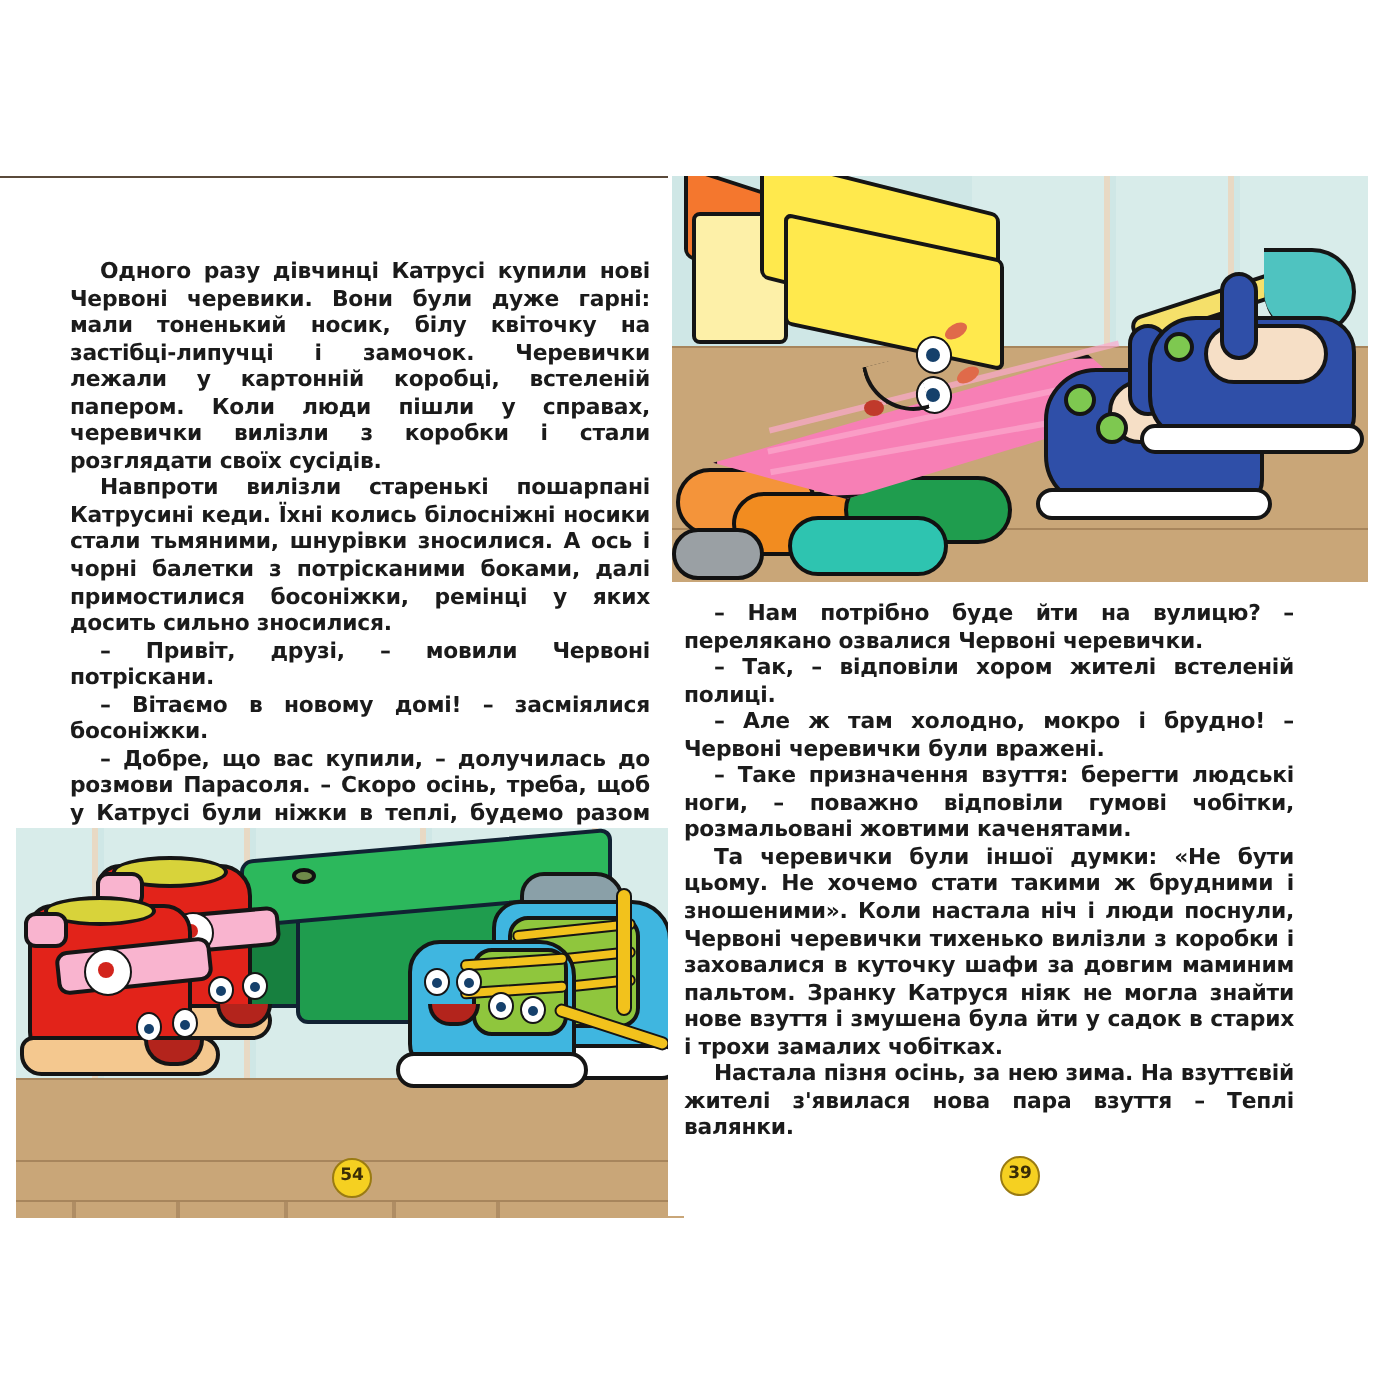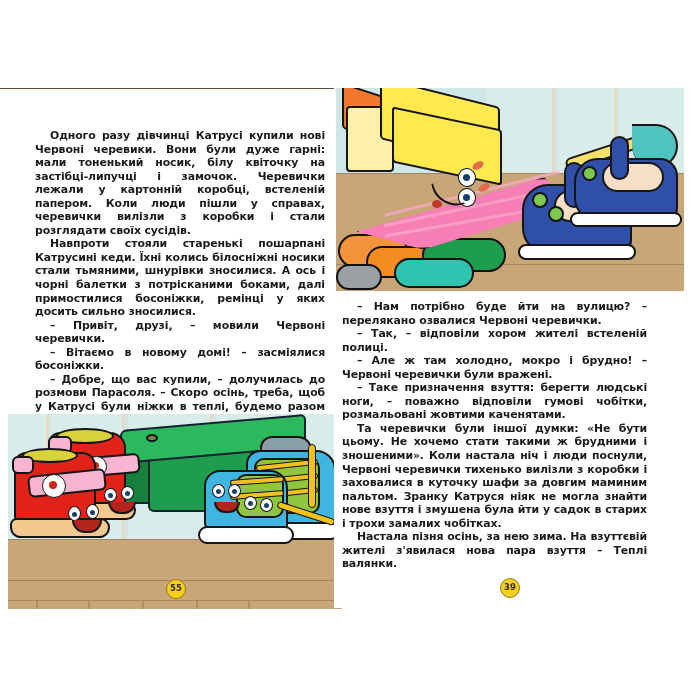--- a/index.html
+++ b/index.html
@@ -92,22 +92,22 @@
 </head>
 <body>
 
 <div class="spread">
 
   <div class="page page-left">
 
 
     <div class="col left-col">
       <p>Одного разу дівчинці Катрусі купили нові Червоні черевики. Вони були дуже гарні: мали тоненький носик, білу квіточку на застібці-липучці і замочок. Черевички лежали у картонній коробці, встеленій папером. Коли люди пішли у справах, черевички вилізли з коробки і стали розглядати своїх сусідів.</p>
-      <p>Навпроти стояли старенькі пошарпані Катрусині кеди. Їхні колись білосніжні носики стали тьмяними, шнурівки зносилися. А ось і чорні балетки з потріскани­ми боками, далі примостилися босоніжки, ремінці у яких досить сильно зносилися.</p>
-      <p>– Привіт, друзі, – мовили Червоні черевички.</p>
+      <p>Навпроти вилізли старенькі пошарпані Катрусині кеди. Їхні колись білосніжні носики стали тьмяними, шнурівки зносилися. А ось і чорні балетки з потріскани­ми боками, далі примостилися босоніжки, ремінці у яких досить сильно зносилися.</p>
+      <p>– Привіт, друзі, – мовили Червоні потріскани.</p>
       <p>– Вітаємо в новому домі! – засміялися босоніжки.</p>
       <p>– Добре, що вас купили, – долучилась до розмови Парасоля. – Скоро осінь, треба, щоб у Катрусі були ніжки в теплі, будемо разом ходити в садочок.</p>
     </div>
 
     <div class="illus illus-left">
       <div class="wall"></div>
       <div class="wall-panel" style="left:-4px;width:42px;"></div>
       <div class="wall-panel" style="left:44px;width:70px;"></div>
       <div class="wall-panel" style="left:120px;width:82px;"></div>
       <div class="wall-panel" style="left:208px;width:80px;"></div>
@@ -173,21 +173,21 @@
       <div class="pupil" style="left:208px;top:75px;width:5px;height:5px;"></div>
       <div class="eye" style="left:220px;top:70px;width:11px;height:12px;"></div>
       <div class="pupil" style="left:224px;top:75px;width:5px;height:5px;"></div>
       <div class="mouth" style="left:206px;top:88px;width:22px;height:9px;"></div>
       <div class="eye" style="left:236px;top:82px;width:11px;height:12px;"></div>
       <div class="pupil" style="left:240px;top:87px;width:5px;height:5px;"></div>
       <div class="eye" style="left:252px;top:84px;width:11px;height:12px;"></div>
       <div class="pupil" style="left:256px;top:89px;width:5px;height:5px;"></div>
     </div>
 
-    <div class="badge badge-left">55</div>
+    <div class="badge badge-left">54</div>
   </div>
 
   <div class="page page-right">
 
     <div class="illus illus-right">
       <div class="wall"></div>
       <div class="wall-panel" style="left:150px;width:66px;"></div>
       <div class="wall-panel" style="left:222px;width:56px;"></div>
       <div class="wall-panel" style="left:284px;width:70px;"></div>
 

